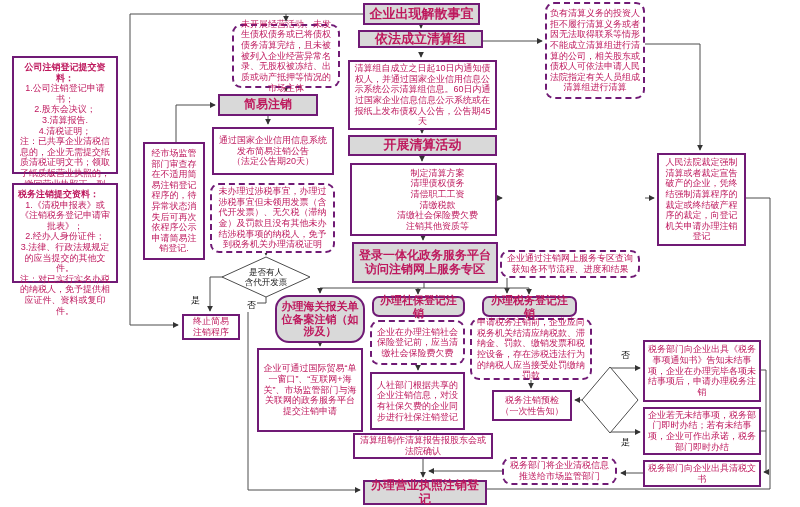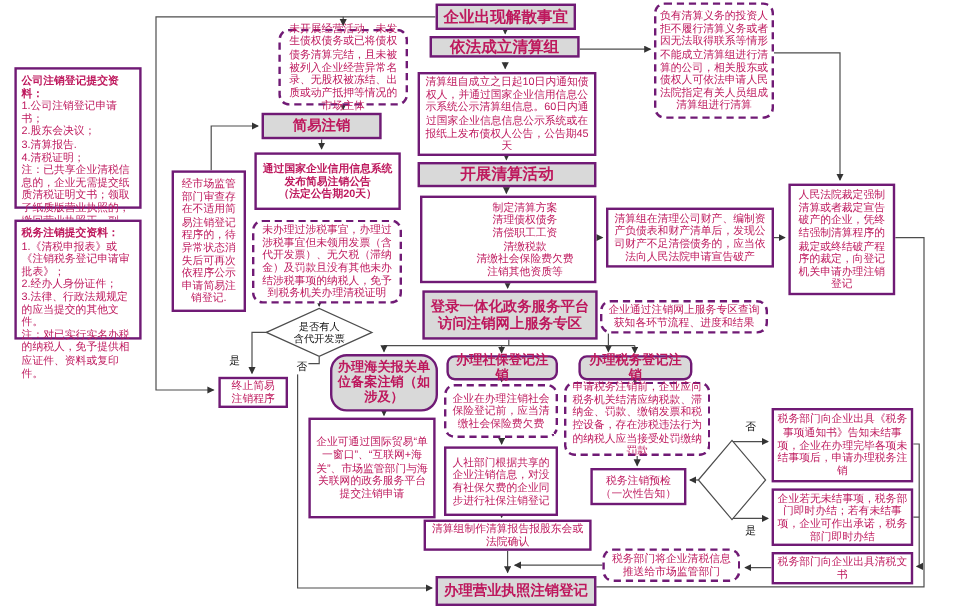--- a/index.html
+++ b/index.html
@@ -10,21 +10,21 @@
      font-size:9px;line-height:1.18;display:flex;align-items:center;justify-content:center;
      text-align:center;padding:2px 3px;white-space:pre-line;color:#be185d;}
   .g{background:#d9d9d9;font-weight:700;}
   .d{border-style:dashed;border-radius:9px;}
   .pill{border-radius:7px;}
   .f13{font-size:13px;line-height:1.1;}
   .f12{font-size:12px;line-height:1.15;}
   .f11{font-size:11px;line-height:1.15;}
   .thick{border-width:2px;}
   .legend{flex-direction:column;align-items:flex-start;justify-content:flex-start;
-          text-align:left;padding:4px 4px;}
+          text-align:center;padding:4px 4px;}
   .legend .t{font-weight:700;}
   .lab{position:absolute;font-size:9px;color:#111;background:#fff;padding:0 1px;}
   .dtxt{position:absolute;display:flex;align-items:center;justify-content:center;
         text-align:center;white-space:pre-line;color:#111;}
 </style>
 </head>
 <body>
 
 <div id="stage">
 
@@ -102,49 +102,48 @@
 清理债权债务
 清偿职工工资
 清缴税款
 清缴社会保险费欠费
 注销其他资质等</div>
   <div class="b g f12" style="left:352px;top:242px;width:146px;height:41px;">登录一体化政务服务平台
 访问注销网上服务专区</div>
 
   <div class="b d" style="left:232px;top:24px;width:108px;height:64px;">未开展经营活动、未发生债权债务或已将债权债务清算完结，且未被被列入企业经营异常名录、无股权被冻结、出质或动产抵押等情况的市场主体</div>
   <div class="b g f12" style="left:218px;top:94px;width:100px;height:22px;">简易注销</div>
-  <div class="b" style="left:212px;top:127px;width:122px;height:48px;font-weight:bold;">通过国家企业信用信息系统发布简易注销公告
+  <div class="b" style="left:212px;top:127px;width:122px;height:48px;">通过国家企业信用信息系统发布简易注销公告
 （法定公告期20天）</div>
   <div class="b" style="left:143px;top:142px;width:62px;height:118px;">经市场监管部门审查存在不适用简易注销登记程序的，待异常状态消失后可再次依程序公示申请简易注销登记.</div>
   <div class="b d" style="left:210px;top:183px;width:125px;height:70px;">未办理过涉税事宜，办理过涉税事宜但未领用发票（含代开发票）、无欠税（滞纳金）及罚款且没有其他未办结涉税事项的纳税人，免予到税务机关办理清税证明</div>
   <div class="dtxt" style="left:226px;top:266px;width:80px;height:22px;font-size:8.5px;line-height:1.2;">是否有人
 含代开发票</div>
   <div class="b" style="left:182px;top:314px;width:58px;height:26px;">终止简易
 注销程序</div>
 
-  <div class="b" style="left:505px;top:173px;width:140px;height:50px;">清算组在清理公司财产、编制资产负债表和财产清单后，发现公司财产不足清偿债务的，应当依法向人民法院申请宣告破产</div>
   <div class="b" style="left:657px;top:153px;width:89px;height:93px;">人民法院裁定强制清算或者裁定宣告破产的企业，凭终结强制清算程序的裁定或终结破产程序的裁定，向登记机关申请办理注销登记</div>
   <div class="b d" style="left:500px;top:250px;width:140px;height:28px;">企业通过注销网上服务专区查询获知各环节流程、进度和结果</div>
 
   <div class="b g pill f11" style="left:275px;top:295px;width:90px;height:48px;border-radius:14px;">办理海关报关单位备案注销（如涉及）</div>
   <div class="b g pill f11" style="left:372px;top:296px;width:93px;height:21px;">办理社保登记注销</div>
   <div class="b g pill f11" style="left:482px;top:296px;width:95px;height:21px;">办理税务登记注销</div>
 
   <div class="b" style="left:257px;top:348px;width:106px;height:84px;">企业可通过国际贸易“单一窗口”、“互联网+海关”、市场监管部门与海关联网的政务服务平台提交注销申请</div>
   <div class="b d" style="left:370px;top:320px;width:95px;height:45px;">企业在办理注销社会保险登记前，应当清缴社会保险费欠费</div>
   <div class="b" style="left:370px;top:372px;width:95px;height:58px;">人社部门根据共享的企业注销信息，对没有社保欠费的企业同步进行社保注销登记</div>
   <div class="b d" style="left:470px;top:318px;width:122px;height:62px;">申请税务注销前，企业应向税务机关结清应纳税款、滞纳金、罚款、缴销发票和税控设备，存在涉税违法行为的纳税人应当接受处罚缴纳罚款</div>
   <div class="b" style="left:492px;top:390px;width:80px;height:31px;">税务注销预检
 （一次性告知）</div>
 
   <div class="b" style="left:643px;top:340px;width:118px;height:62px;">税务部门向企业出具《税务事项通知书》告知未结事项，企业在办理完毕各项未结事项后，申请办理税务注销</div>
   <div class="b" style="left:643px;top:407px;width:118px;height:48px;">企业若无未结事项，税务部门即时办结；若有未结事项，企业可作出承诺，税务部门即时办结</div>
   <div class="b" style="left:643px;top:460px;width:118px;height:27px;">税务部门向企业出具清税文书</div>
 
   <div class="b" style="left:353px;top:433px;width:140px;height:26px;">清算组制作清算报告报股东会或法院确认</div>
   <div class="b d" style="left:502px;top:457px;width:115px;height:28px;">税务部门将企业清税信息推送给市场监管部门</div>
-  <div class="b g f12 thick" style="left:363px;top:480px;width:134px;height:25px;">办理营业执照注销登记</div>
+  <div class="b g f12 thick" style="left:363px;top:480px;width:124px;height:25px;">办理营业执照注销登记</div>
 
   <span class="lab" style="left:190px;top:294px;">是</span>
   <span class="lab" style="left:246px;top:299px;">否</span>
   <span class="lab" style="left:620px;top:349px;">否</span>
   <span class="lab" style="left:620px;top:436px;">是</span>
 </div>
 
 </body></html>

